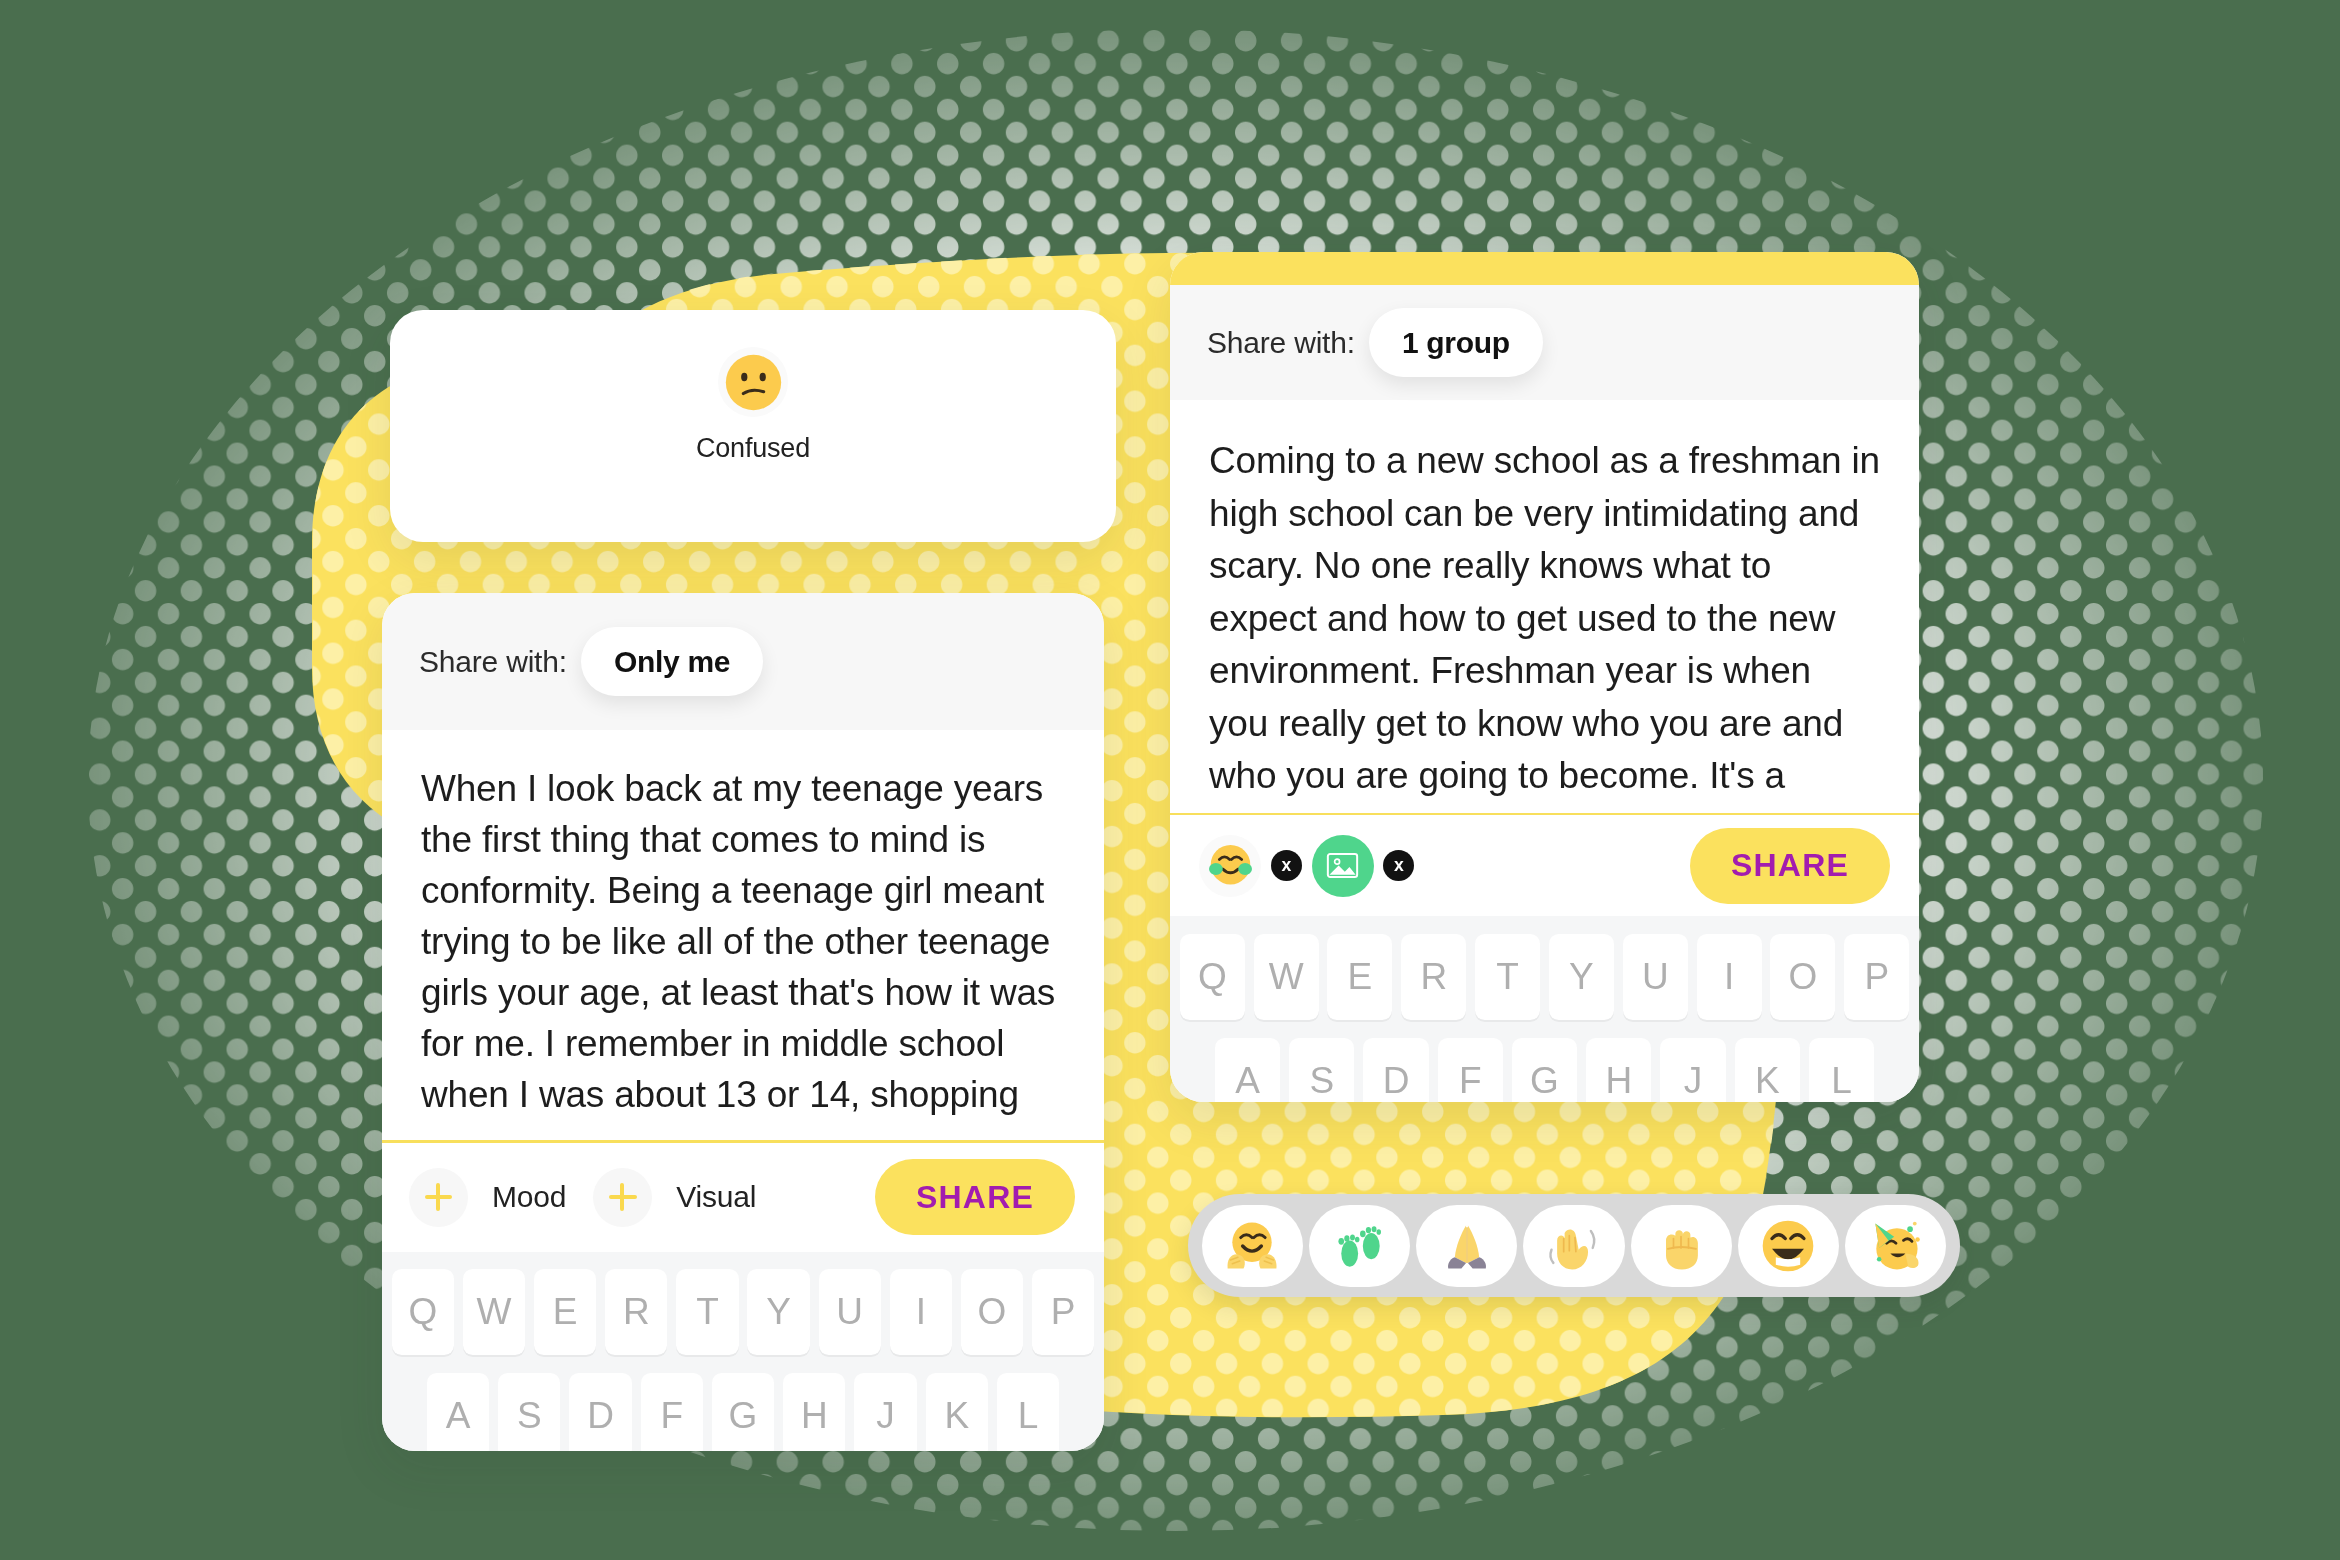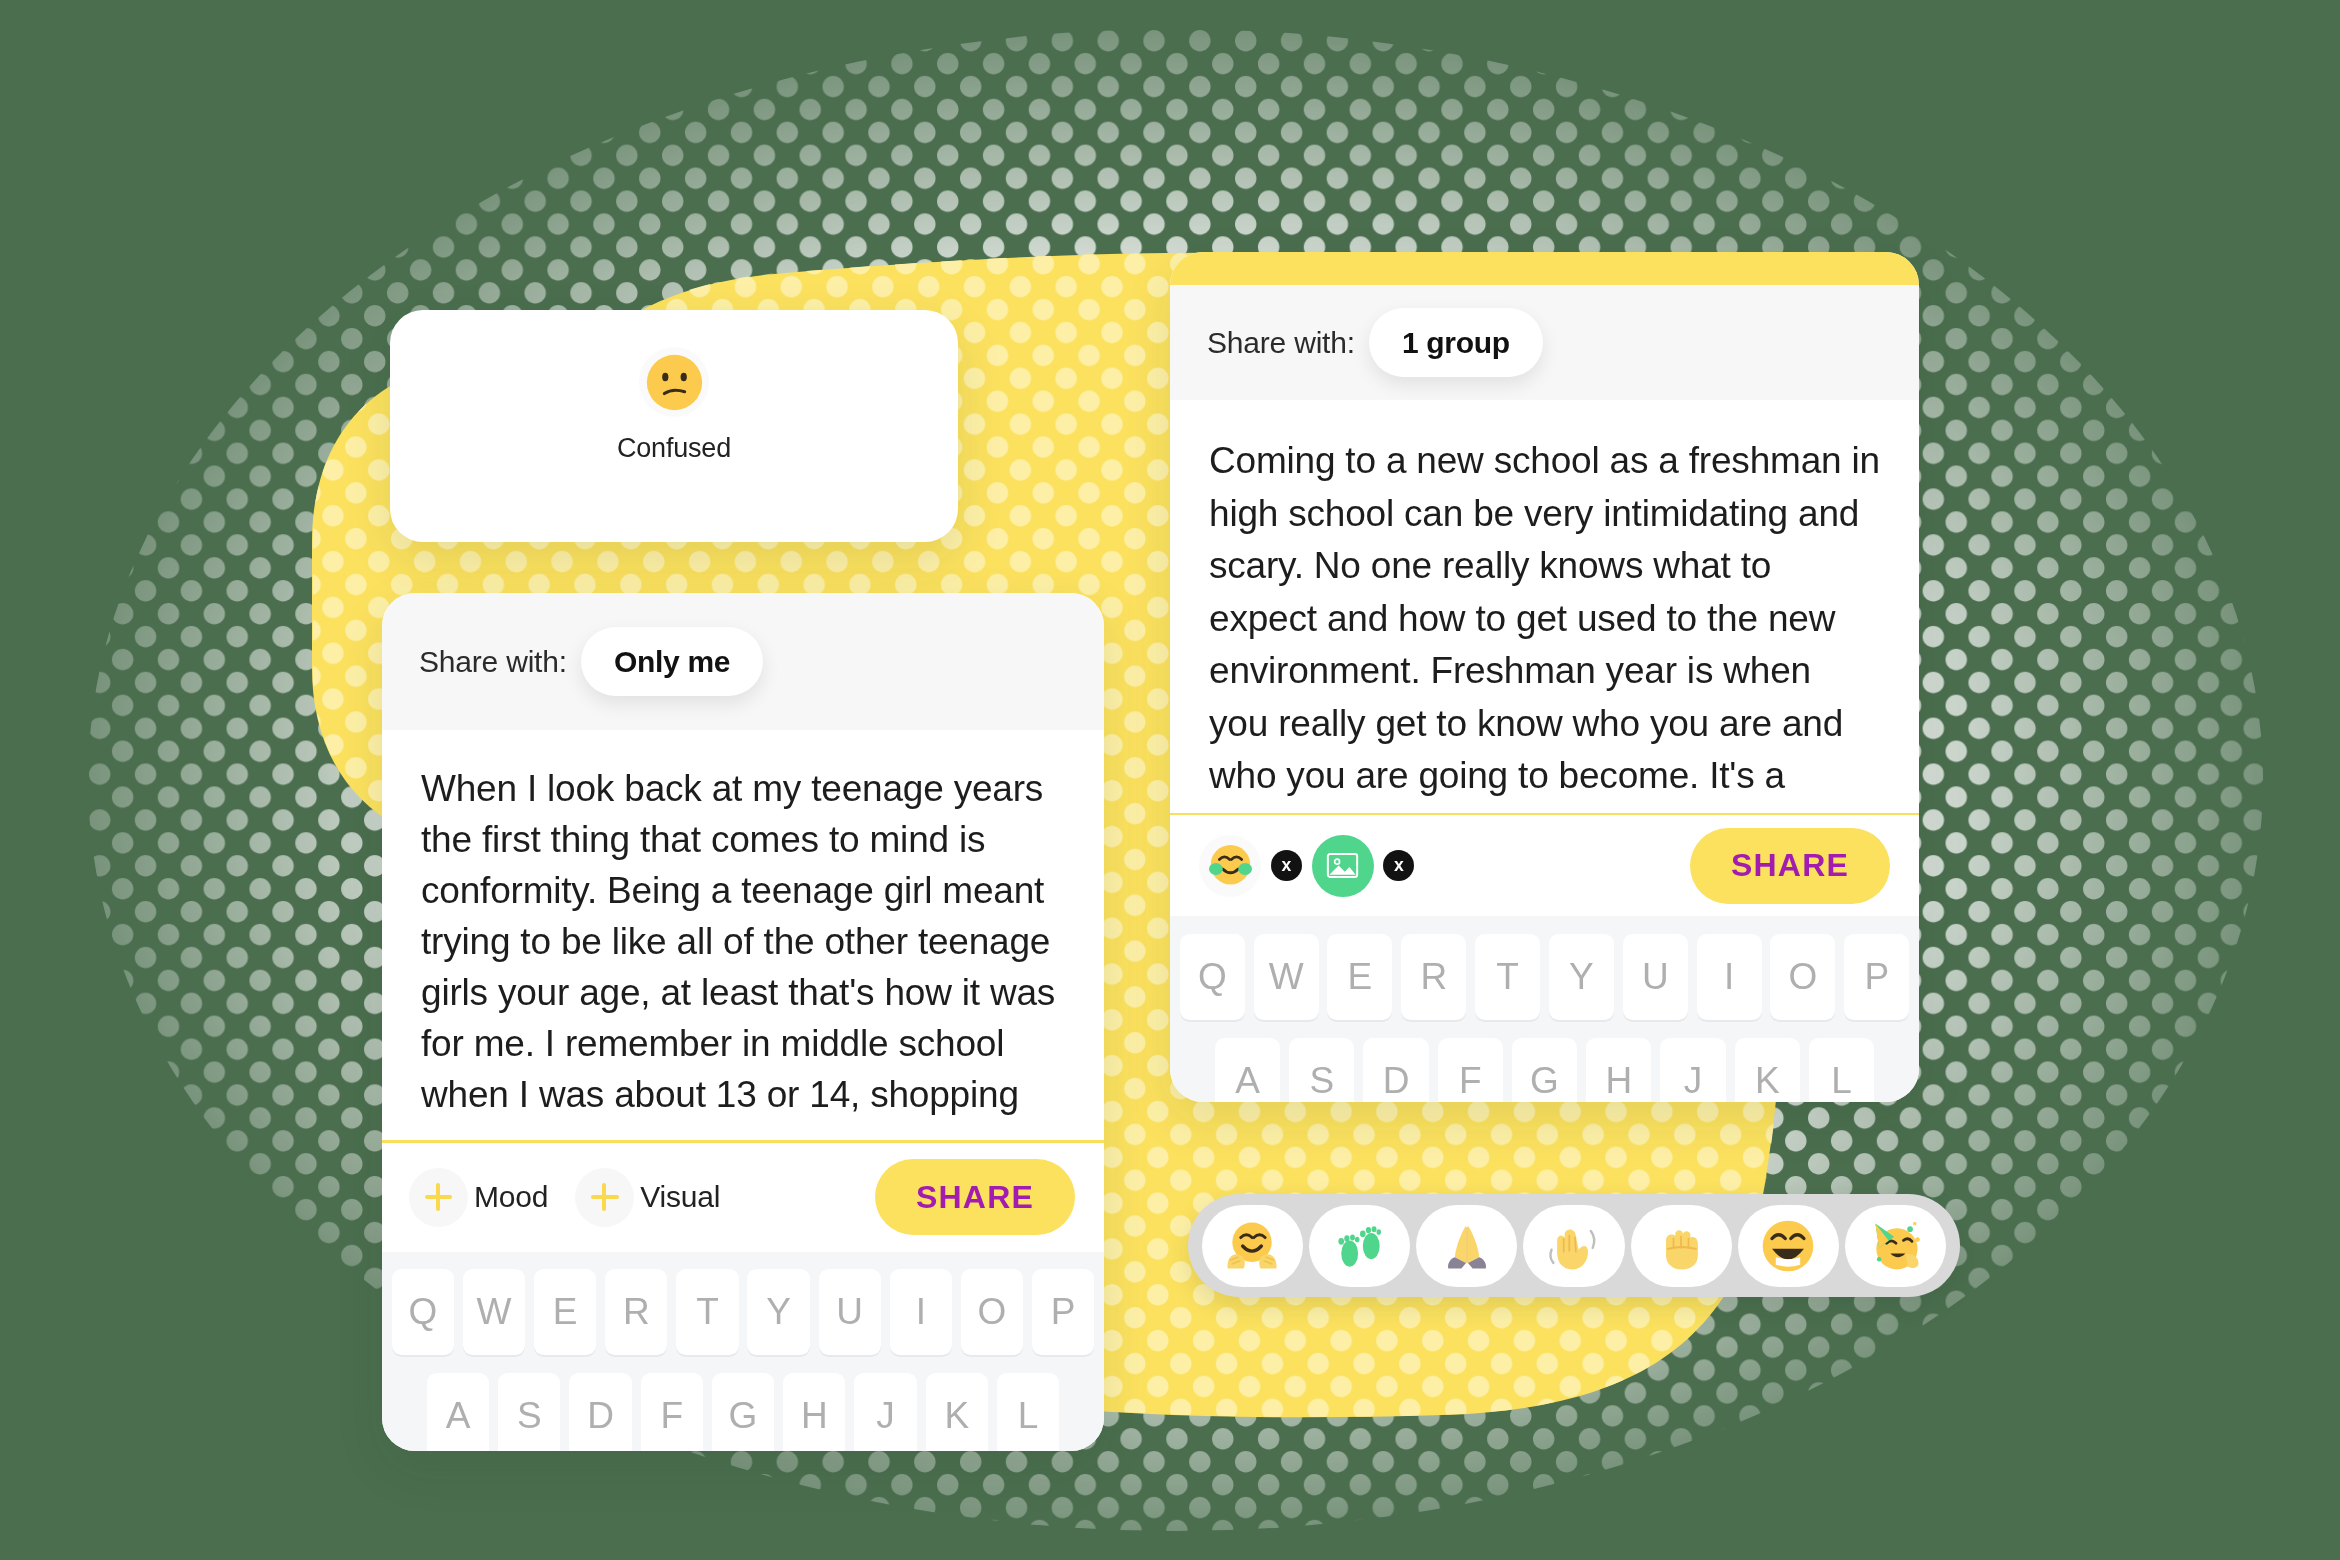--- a/index.html
+++ b/index.html
@@ -43,21 +43,21 @@
     position: absolute;
     background: #ffffff;
     border-radius: 33px;
     overflow: hidden;
     box-shadow: 0 17.6px 49px rgba(40,60,40,0.10);
   }
 
   
   .mood-card {
     left: 390px; top: 310px;
-    width: 568px; height: 232px;
+    width: 726px; height: 232px;
     border-radius: 33px;
   }
   .mood-row {
     display: flex;
     align-items: flex-start;
     padding: 37px 43px 0 43px;
     gap: 0;
   }
   .mood-item {
     flex: 1 1 0;
@@ -149,21 +149,21 @@
     display: flex;
     align-items: center;
     height: 109px;
     padding: 0 29px 0 27px;
     gap: 0;
     background: #ffffff;
   }
   .tool-btn {
     display: flex;
     align-items: center;
-    gap: 6px;
+    gap: 24px;
     margin-right: 27px;
     text-align: right;
   }
   .plus-circle {
     width: 59px; height: 59px;
     border-radius: 50%;
     background: #F7F7F7;
     position: relative;
     flex: none;
   }

